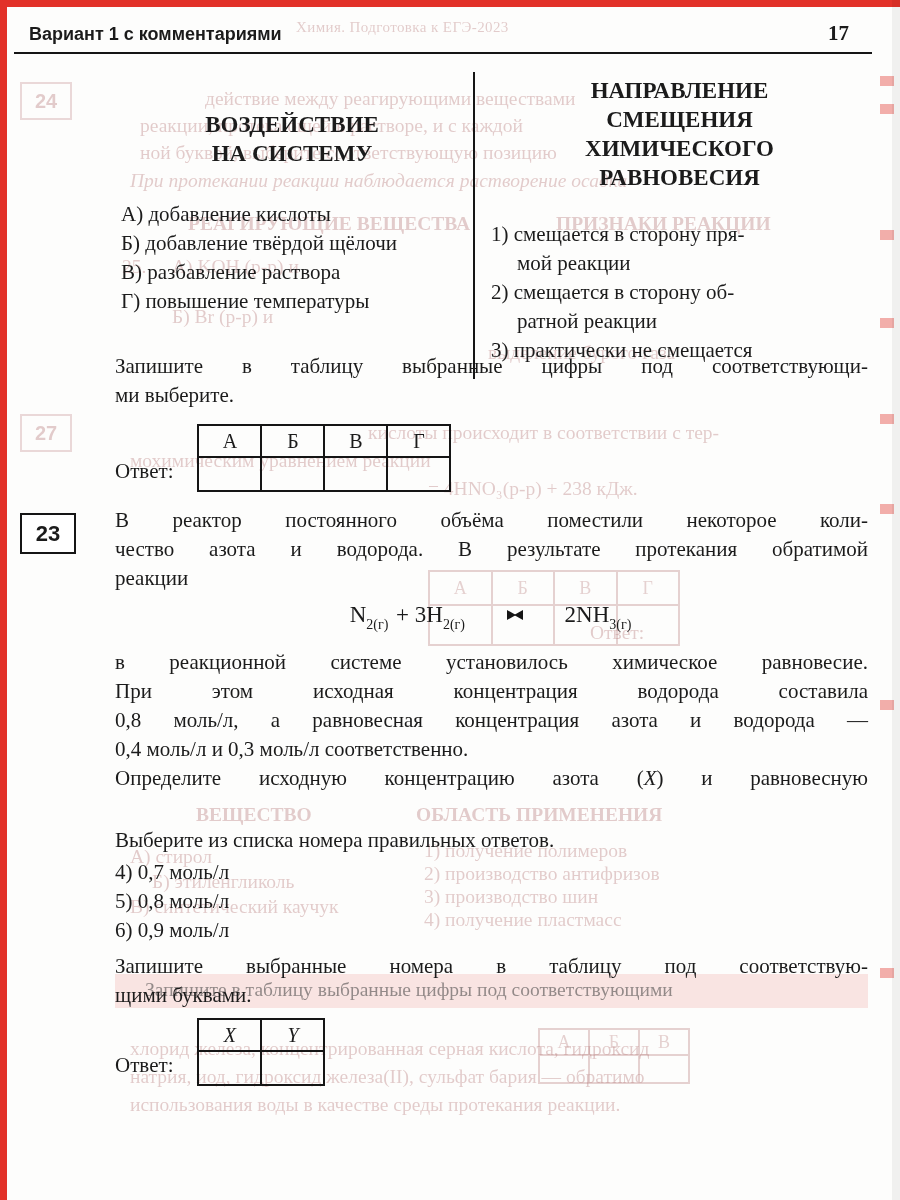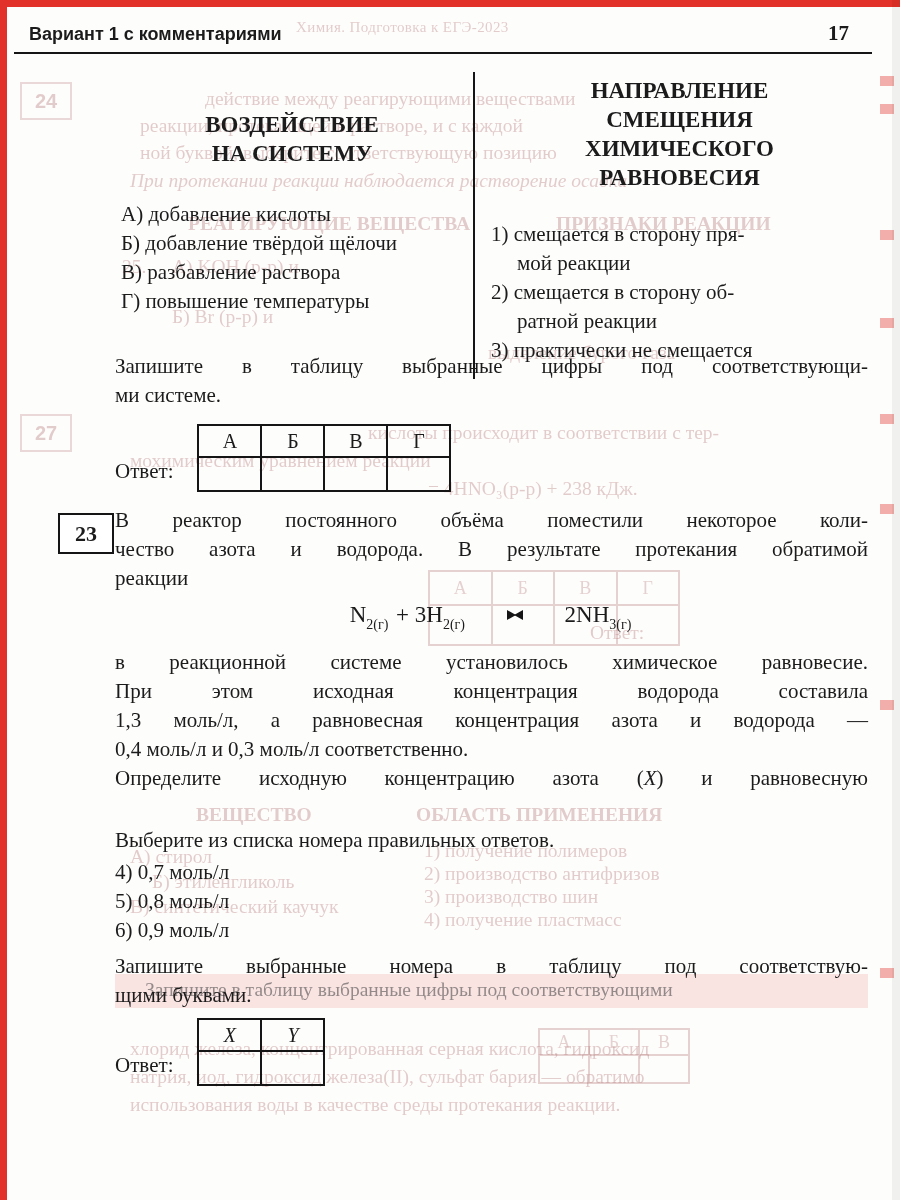--- a/index.html
+++ b/index.html
@@ -48,22 +48,22 @@
   .ans2{top:1018px;left:115px;}
   .ans-label{font-size:21px;margin:0 24px 8px 0;}
   table.ansgrid{border-collapse:collapse;}
   table.ansgrid td{border:2px solid #151515;width:61px;text-align:center;
     font-size:20px;padding:0;}
   table.ansgrid tr.hrow td{height:30px;}
   table.ansgrid tr.erow td{height:32px;}
 
   
   .qbox{position:absolute;left:20px;top:513px;width:52px;height:37px;border:2px solid #151515;
-    display:flex;align-items:center;justify-content:center;font-family:Liberation Serif, serif;
-    font-weight:bold;font-size:22px;background:#fff;margin-left:38px;}
+    display:flex;align-items:center;justify-content:center;font-family:Liberation Sans, sans-serif;
+    font-weight:bold;font-size:22px;background:#fff;}
 
   .sec-q23intro{position:absolute;top:506px;left:115px;width:753px;}
   .sec-body{position:absolute;top:648px;left:115px;width:753px;}
   .sec-det{position:absolute;top:764px;left:115px;width:753px;}
   .sec-choose{position:absolute;top:826px;left:115px;width:753px;}
 
   
   .sec-eq{position:absolute;top:602px;left:115px;width:753px;text-align:center;font-size:23px;}
   .sb{font-size:14px;position:relative;top:7px;margin-right:2px;}
   .eq-arrow{display:inline-block;vertical-align:middle;width:64px;margin:0 12px 6px 10px;}
@@ -206,21 +206,21 @@
         <div class="tline m-cont">мой реакции</div>
         <div class="tline">2) смещается в сторону об-</div>
         <div class="tline m-cont">ратной реакции</div>
         <div class="tline">3) практически не смещается</div>
       </div>
     </div>
   </div>
 
   <div class="sec-instr1">
     <div class="tline jl">Запишите в таблицу выбранные цифры под соответствующи-</div>
-    <div class="tline">ми системе.</div>
+    <div class="tline">ми выберите.</div>
   </div>
 
   <div class="ans ans1">
     <div class="ans-label">Ответ:</div>
     <table class="ansgrid">
       <tbody>
         <tr class="hrow">
           <td>А</td>
           <td>Б</td>
           <td>В</td>
@@ -247,21 +247,21 @@
   <div class="sec-eq">
     <span>N</span><span class="sb">2(г)</span>
     <span>+ 3H</span><span class="sb">2(г)</span>
     <span class="eq-arrow"><span class="a-line top"></span><span class="a-line bot"></span></span>
     <span>2NH</span><span class="sb">3(г)</span>
   </div>
 
   <div class="sec-body">
     <div class="tline jl">в реакционной системе установилось химическое равновесие.</div>
     <div class="tline jl">При этом исходная концентрация водорода составила</div>
-    <div class="tline jl">1,3 моль/л, а равновесная концентрация азота и водорода —</div>
+    <div class="tline jl">0,8 моль/л, а равновесная концентрация азота и водорода —</div>
     <div class="tline">0,4 моль/л и 0,3 моль/л соответственно.</div>
   </div>
 
   <div class="sec-det">
     <div class="tline jl">
       <span>Определите исходную концентрацию азота (</span><span class="it">X</span><span>) и равновесную</span>
     </div>
   </div>
 
   <div class="sec-choose">

